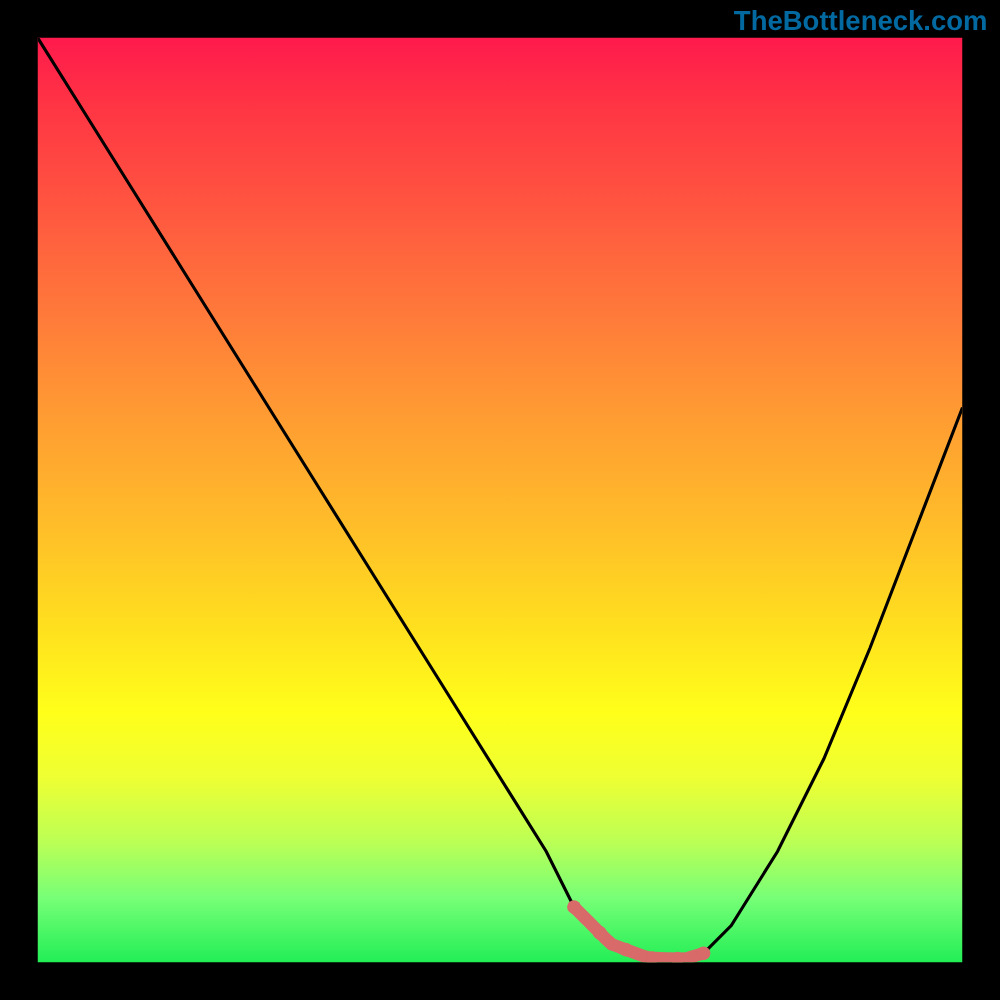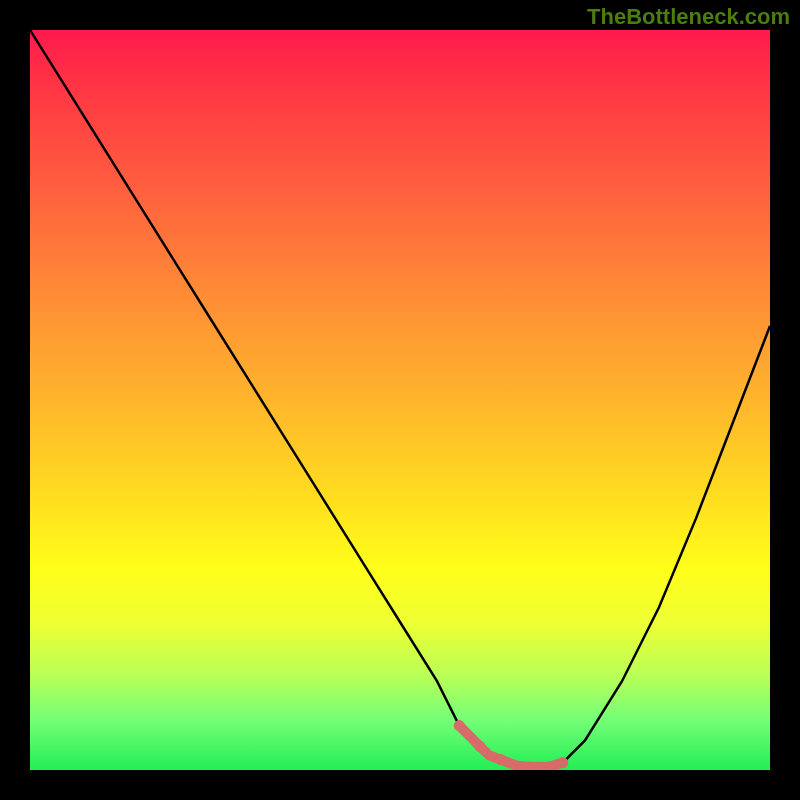--- a/index.html
+++ b/index.html
@@ -8,21 +8,21 @@
     background: #000;
     width: 800px;
     height: 800px;
     overflow: hidden;
     position: relative;
   }
   .watermark {
     position: absolute;
     top: 4px;
     right: 10px;
-    color: #4d7c0f;
+    color: #0369a1;
     font-family: Arial, sans-serif;
     font-size: 22px;
     font-weight: bold;
     z-index: 10;
   }
   .plot-area {
     position: absolute;
     left: 30px;
     top: 30px;
     width: 740px;

